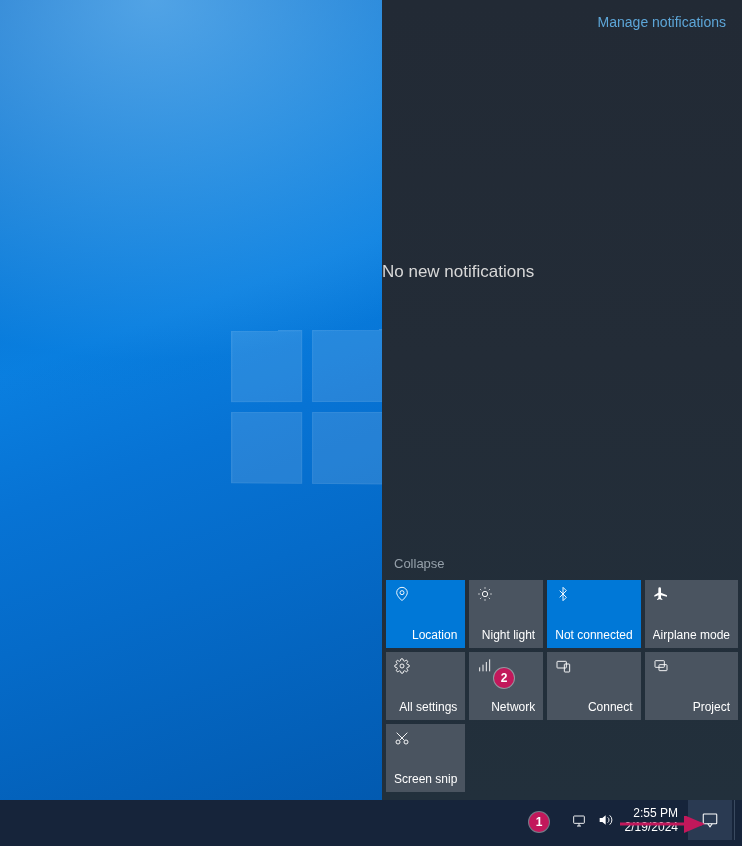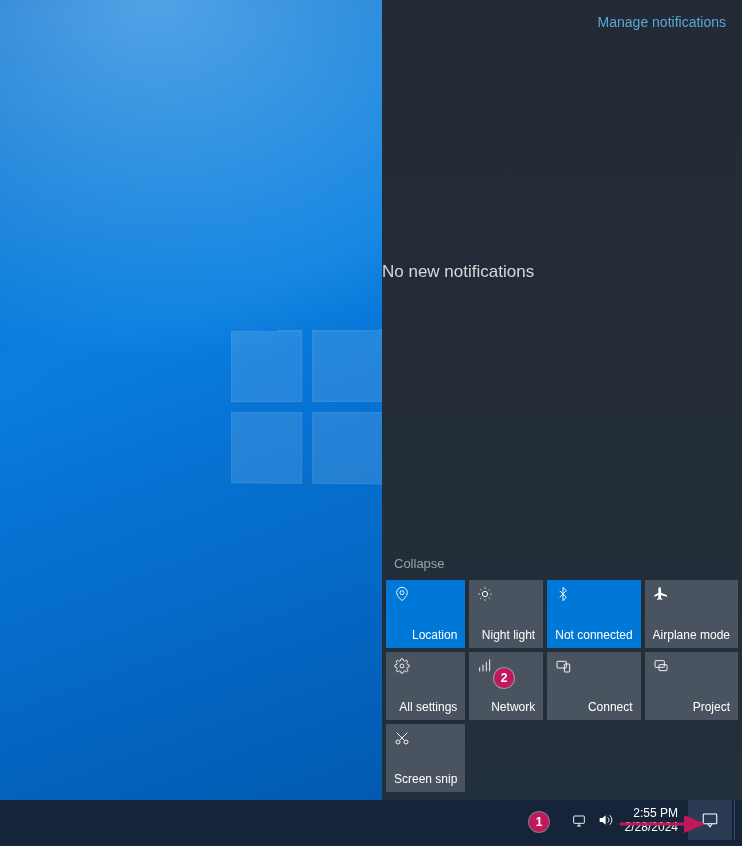--- a/index.html
+++ b/index.html
@@ -187,21 +187,21 @@
         </svg>
     </div>
     <div class="tray-icon">
       <svg viewBox="0 0 24 24">
           <path d="M4 9v6h4l5 4V5L8 9H4z" fill="#fff" stroke="none"></path>
           <path d="M16 8a5 5 0 0 1 0 8M19 5a9 9 0 0 1 0 14"></path>
         </svg>
     </div>
     <div class="clock">
       <div>2:55 PM</div>
-      <div>2/28/2024</div>
+      <div>2/19/2024</div>
     </div>
     <div class="action-center-button">
       <svg viewBox="0 0 24 24">
           <rect x="3" y="4" width="18" height="13" rx="1"></rect>
           <path d="M9 17l3 4 3-4"></path>
         </svg>
     </div>
     <div class="show-desktop"></div>
   </div>
 </div>

